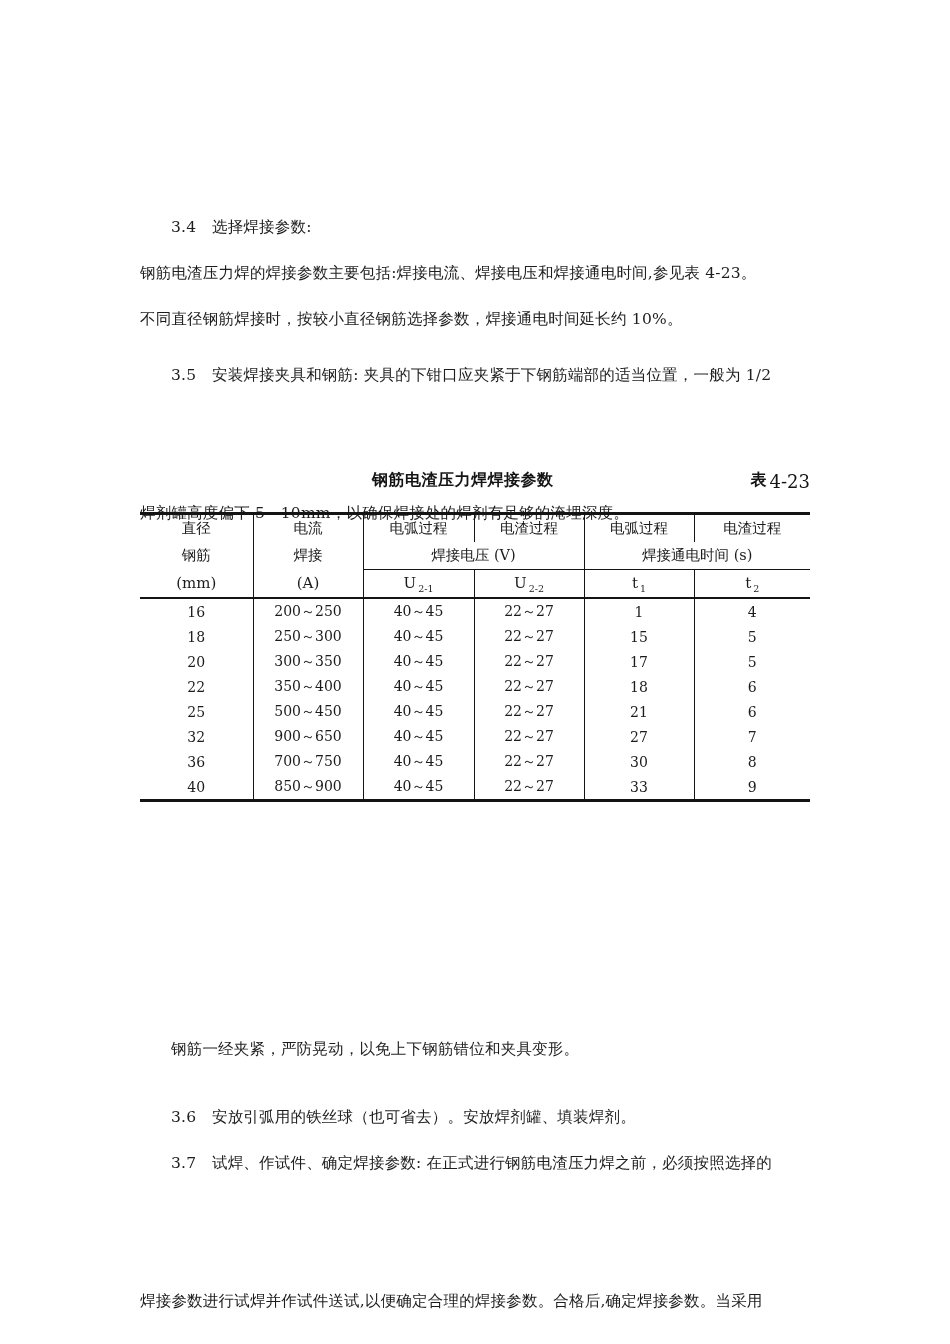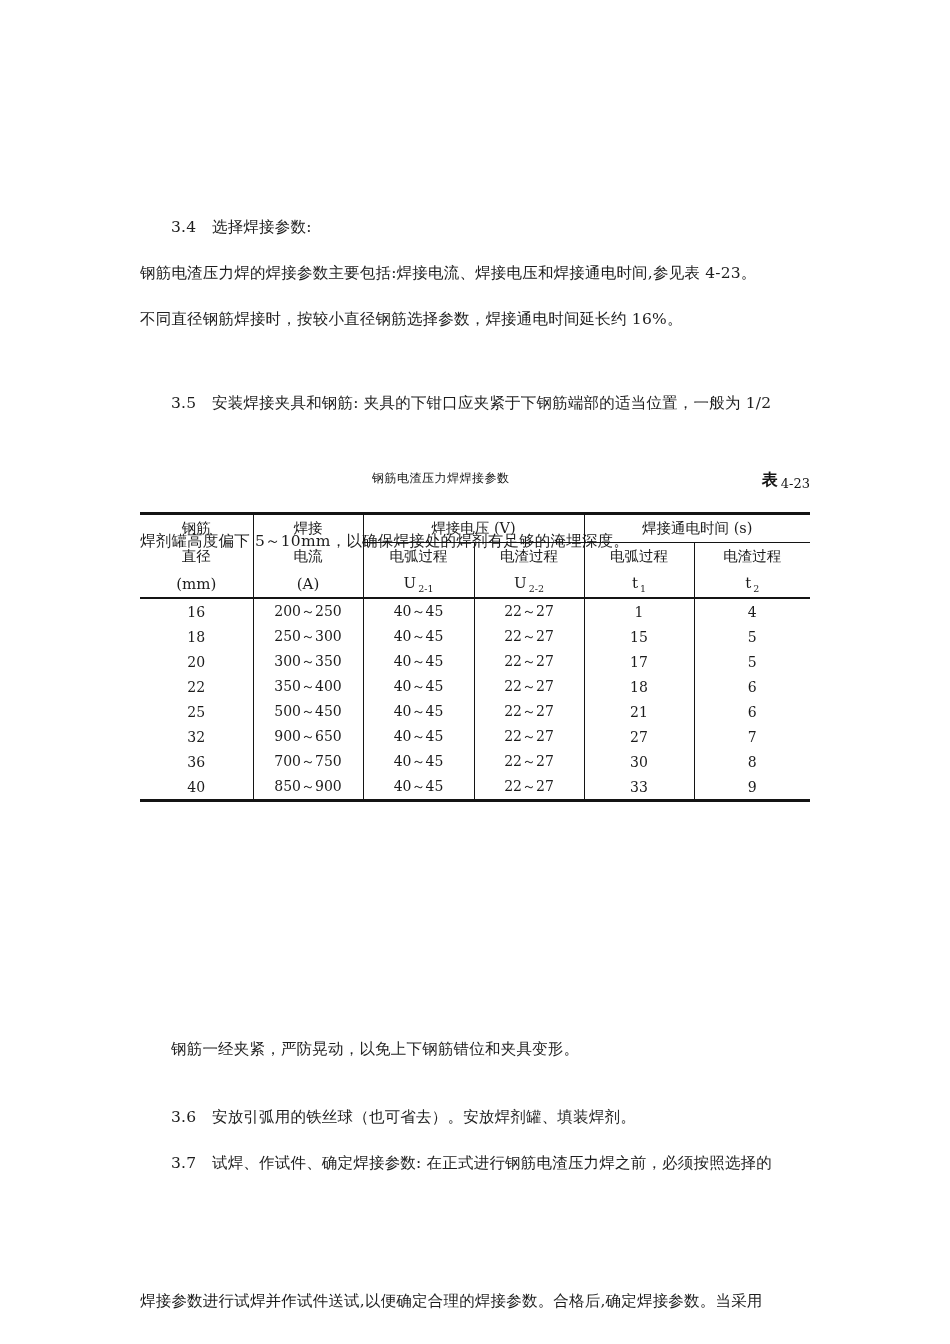--- a/index.html
+++ b/index.html
@@ -50,33 +50,33 @@
     width: 676px;
     top: 470px;
     height: 28px;
     font-size: 16px;
     color: #141414;
   }
   .caption-title {
     position: absolute;
     left: 232px;
     top: 0;
-    font-weight: 400;
+    font-weight: 700;
     letter-spacing: 0.5px;
-    font-size: 12px;
+    font-size: 16px;
   }
   .caption-num {
     position: absolute;
     right: 6px;
     top: 0;
     white-space: nowrap;
   }
   .caption-num .big { font-size: 16px; font-weight: 600; }
   .caption-num .small {
-    font-size: 13px;
+    font-size: 18px;
     vertical-align: -3px;
     margin-left: 3px;
     font-family: "DejaVu Serif", "Liberation Serif", serif;
   }
 
   
   .tbl-wrap {
     position: absolute;
     left: 140px;
     top: 512px;
@@ -138,24 +138,24 @@
 
   <div class="para indent" style="top:112px">
     <span class="ln">3.4　选择焊接参数:</span>
   </div>
 
   <div class="para noindent" style="top:158px">
     <span class="ln">钢筋电渣压力焊的焊接参数主要包括:焊接电流、焊接电压和焊接通电时间,参见表 4-23。</span>
   </div>
 
   <div class="para noindent" style="top:204px">
-    <span class="ln">不同直径钢筋焊接时，按较小直径钢筋选择参数，焊接通电时间延长约 16%。</span>
-  </div>
-
-  <div class="para indent" style="top:288px">
+    <span class="ln">不同直径钢筋焊接时，按较小直径钢筋选择参数，焊接通电时间延长约 10%。</span>
+  </div>
+
+  <div class="para indent" style="top:260px">
     <span class="ln">3.5　安装焊接夹具和钢筋: 夹具的下钳口应夹紧于下钢筋端部的适当位置，一般为 1/2</span>
     <span class="ln" style="margin-left:-2em">焊剂罐高度偏下 5～10mm，以确保焊接处的焊剂有足够的淹埋深度。</span>
   </div>
 
 
   <div class="table-caption">
     <span class="caption-title">钢筋电渣压力焊焊接参数</span>
     <span class="caption-num">
       <span class="big">表</span><span class="small">4-23</span>
     </span>
@@ -166,38 +166,38 @@
     <table class="param">
       <colgroup>
         <col style="width:113px">
         <col style="width:110px">
         <col style="width:111px">
         <col style="width:110px">
         <col style="width:110px">
         <col style="width:116px">
       </colgroup>
       <tbody>
-
-        <tr class="hdr">
-          <td class="vline">钢筋</td>
-          <td class="vline">焊接</td>
-          <td class="vline hline" colspan="2">焊接电压 (V)</td>
-          <td class="hline" colspan="2">焊接通电时间 (s)</td>
-        </tr>
 
         <tr class="hdr">
           <td class="vline">直径</td>
           <td class="vline">电流</td>
           <td class="vline">电弧过程</td>
           <td class="vline">电渣过程</td>
           <td class="vline">电弧过程</td>
           <td>电渣过程</td>
         </tr>
 
         <tr class="hdr">
+          <td class="vline">钢筋</td>
+          <td class="vline">焊接</td>
+          <td class="vline hline" colspan="2">焊接电压 (V)</td>
+          <td class="hline" colspan="2">焊接通电时间 (s)</td>
+        </tr>
+
+        <tr class="hdr">
           <td class="vline">
             <span class="unit-l">(mm)</span>
           </td>
           <td class="vline">
             <span class="unit-l">(A)</span>
           </td>
           <td class="vline">
             <span class="unit-l">U</span><span class="sub">2-1</span>
           </td>
           <td class="vline">

